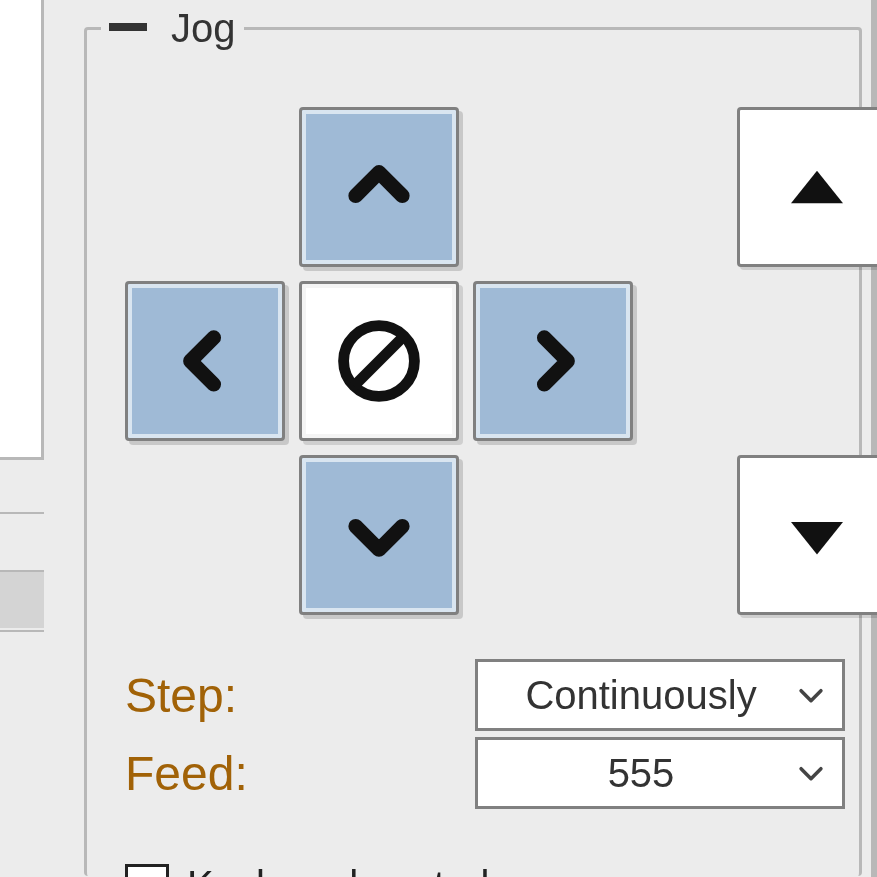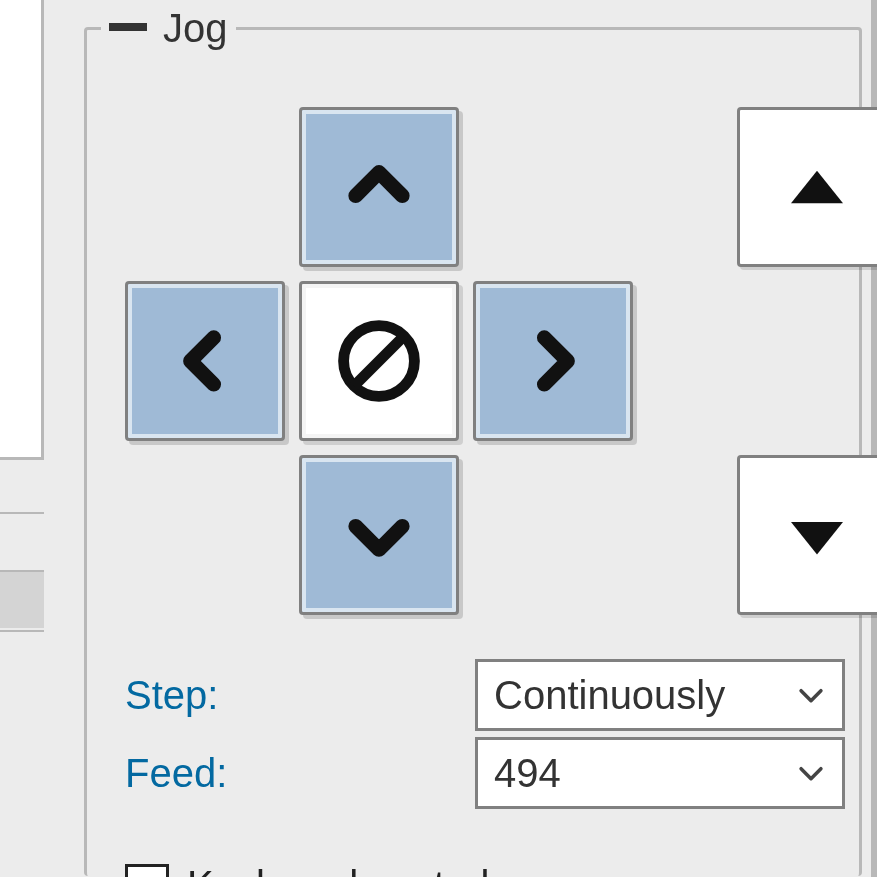--- a/index.html
+++ b/index.html
@@ -43,21 +43,21 @@
     border-radius:4px;
     box-sizing:border-box;
     padding:0;
     margin:0;
   }
   legend{
     margin-left:14px;
     padding:0 8px;
     font-size:40px;
     color:#333;
-    display:flex;align-items:center;gap:16px;
+    display:flex;align-items:center;gap:24px;
     background:#ececec;
   }
   .collapse-dash{
     display:inline-block;width:38px;height:8px;background:#333;
     position:relative;top:-2px;
   }
 
   
   .grid{
     position:absolute;left:38px;top:56px;
@@ -85,31 +85,32 @@
     background:#fff;
     box-shadow: 3px 3px 0 rgba(0,0,0,.12);
   }
   .btn svg{display:block}
   .spacer{ }
 
   
   .row{position:absolute;left:38px;display:flex;align-items:center}
   .row.step{top:608px;width:720px}
   .row.feed{top:686px;width:720px}
-  .row label{flex:0 0 auto;font-size:40px;color:#0369a1}
+  .row label{flex:0 0 auto;font-size:48px;color:#a16207}
   .combo{
     margin-left:auto;
     width:370px;height:72px;
     box-sizing:border-box;
     border:3px solid #808080;
     background:#fff;
     display:flex;align-items:center;
     padding:0 14px 0 16px;
     font-size:40px;
     position:relative;
+    text-align:center;
   }
   .combo .val{flex:1;white-space:nowrap;overflow:hidden;text-overflow:clip}
   .combo .caret{flex:0 0 auto;margin-left:6px}
 
   .check-row{
     position:absolute;left:38px;top:812px;
     display:flex;align-items:center;gap:18px;
     font-size:40px;color:#222;
   }
   .check{
@@ -189,21 +190,21 @@
       <span class="val">Continuously</span>
       <svg class="caret" width="34" height="34" viewBox="0 0 24 24">
         <path d="M5 9 L12 16 L19 9" fill="none" stroke="#444" stroke-width="2.5" stroke-linecap="round" stroke-linejoin="round"></path>
       </svg>
     </div>
   </div>
 
   <div class="row feed">
     <label>Feed:</label>
     <div class="combo">
-      <span class="val">494</span>
+      <span class="val">555</span>
       <svg class="caret" width="34" height="34" viewBox="0 0 24 24">
         <path d="M5 9 L12 16 L19 9" fill="none" stroke="#444" stroke-width="2.5" stroke-linecap="round" stroke-linejoin="round"></path>
       </svg>
     </div>
   </div>
 
   <div class="check-row">
     <span class="check"></span>
     <span>Keyboard control</span>
   </div>

